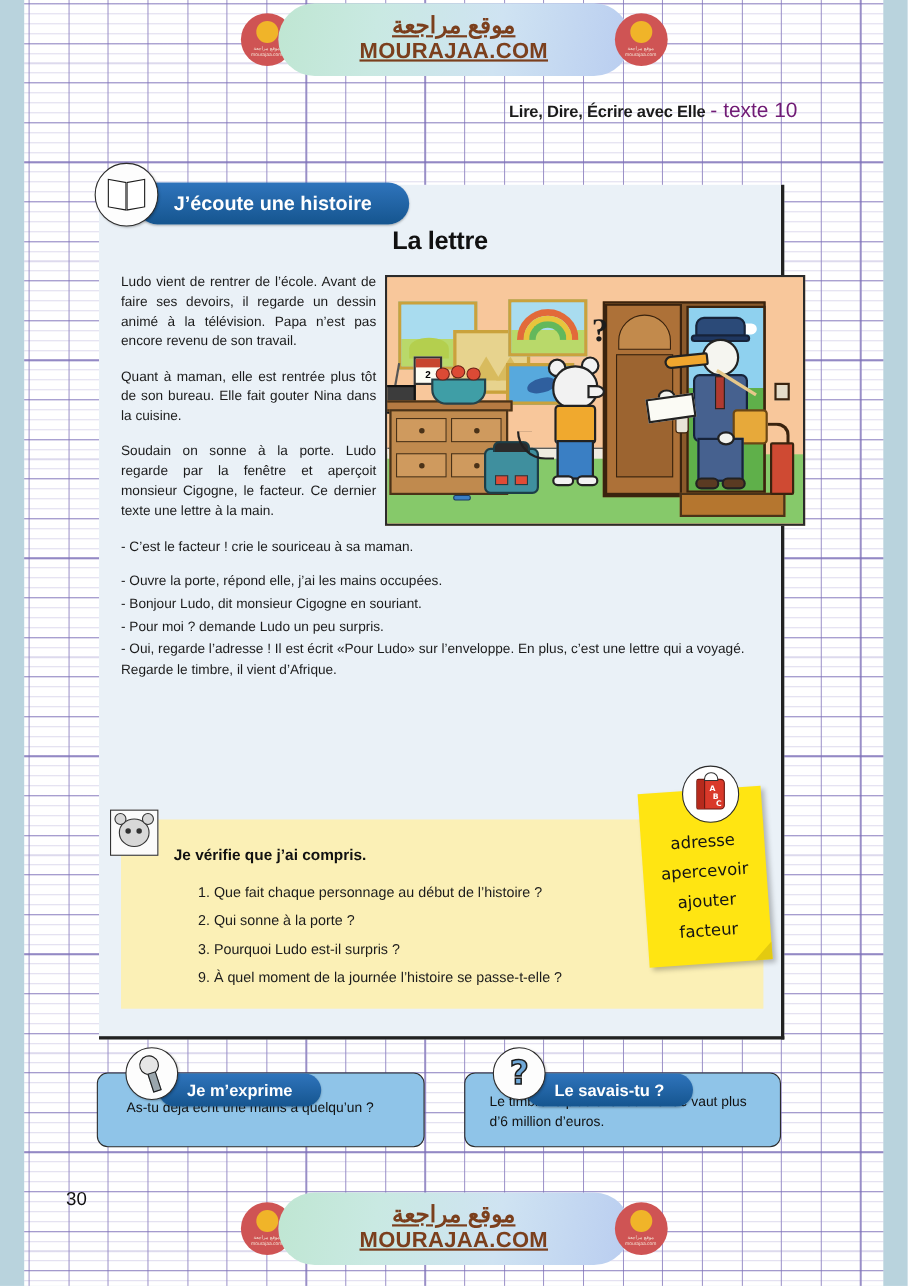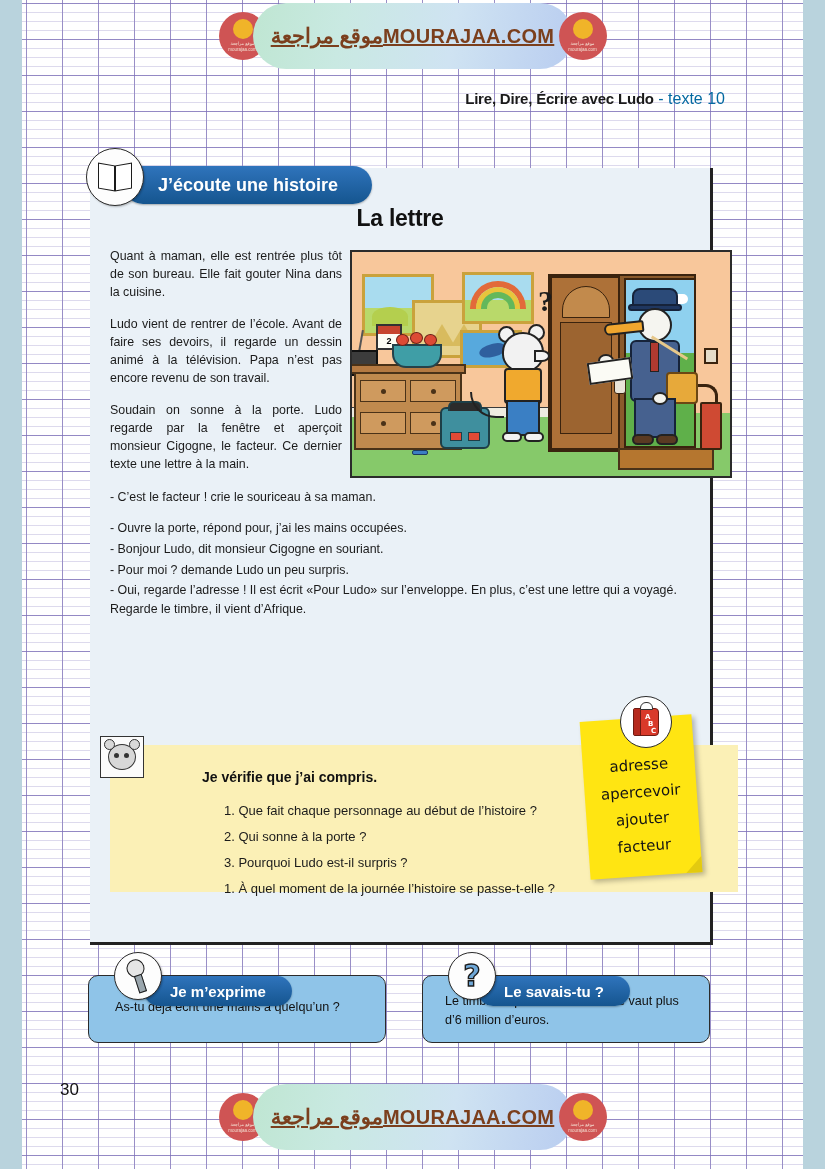--- a/index.html
+++ b/index.html
@@ -20,37 +20,37 @@
     background-position:0 3px,0 3px,4px 0;
   }
 
   
   .wm{position:absolute;left:0;width:825px;height:72px;display:flex;align-items:center;justify-content:center;z-index:40;}
   .wm.top{top:0;}
   .wm.bottom{top:1081px;}
   .wm-pill{
     width:320px;height:66px;border-radius:33px;
     background:linear-gradient(100deg,#bfe6d2 0%,#c9e9e2 28%,#cfe3f2 62%,#b9cdf0 100%);
-    display:flex;flex-direction:row;align-items:center;justify-content:center;
+    display:flex;flex-direction:column;align-items:center;justify-content:center;
     box-sizing:border-box;
   }
   .wm-ar{font-size:21px;color:#7b3f1d;font-weight:bold;text-decoration:underline;line-height:1.05;direction:rtl;}
   .wm-lat{font-size:20px;color:#7b3f1d;font-weight:bold;text-decoration:underline;letter-spacing:.3px;line-height:1.15;}
   .wm-logo{
     width:48px;height:48px;border-radius:50%;background:#cf5454;
     display:flex;flex-direction:column;align-items:center;justify-content:center;
     margin:0 -14px;color:#f6e3c9;
   }
   .wm-logo .circ{width:20px;height:20px;border-radius:50%;background:#f0b429;display:block;}
   .wm-logo .txt{font-size:4.5px;line-height:1.25;text-align:center;margin-top:2px;color:#f3ded0;}
 
   
   .doc-header{position:absolute;left:0;top:90px;width:781px;text-align:right;padding-right:56px;box-sizing:border-box;z-index:10;}
   .doc-header .b{font-weight:bold;font-size:15px;color:#1a1a1a;letter-spacing:-.2px;}
-  .doc-header .n{font-size:16px;color:#0369a1;}
+  .doc-header .n{font-size:19px;color:#701a75;}
 
   
   .card{
     position:absolute;left:90px;top:168px;width:620px;height:774px;
     background:#eaf1f7;border-right:3px solid #222;border-bottom:3px solid #222;
     z-index:12;
   }
 
   
   .banner{
@@ -146,21 +146,21 @@
   .p-bag{position:absolute;left:40px;top:84px;width:32px;height:32px;background:#e7a93a;border:2px solid #6b4714;border-radius:4px;box-sizing:border-box;}
   .p-strap{position:absolute;left:14px;top:56px;width:42px;height:32px;border-top:3px solid #e7c88a;transform:rotate(32deg);}
   .p-hand{position:absolute;width:16px;height:13px;background:#f3f3ee;border:2px solid #222;border-radius:50%;box-sizing:border-box;}
   .letter{position:absolute;left:-38px;top:72px;width:44px;height:22px;background:#fbfbf5;border:2px solid #222;transform:rotate(-8deg);box-sizing:border-box;}
   .umbrella{position:absolute;left:348px;top:150px;width:22px;height:48px;background:#cf4a33;border:2px solid #3a230e;border-radius:2px;box-sizing:border-box;}
   .umb-hook{position:absolute;left:346px;top:132px;width:20px;height:20px;border:3px solid #3a230e;border-bottom:none;border-left:none;border-radius:0 12px 0 0;box-sizing:border-box;}
   .switch{position:absolute;left:352px;top:96px;width:14px;height:16px;background:#e4dcc9;border:2px solid #3a230e;box-sizing:border-box;}
 
   
   .comp{
-    position:absolute;left:110px;top:745px;width:584px;height:147px;background:#fbf0b6;z-index:18;padding-left:44px;
+    position:absolute;left:110px;top:745px;width:584px;height:172px;background:#fbf0b6;z-index:18;
   }
   .comp h3{margin:0;padding:24px 0 0 48px;font-size:14px;font-weight:bold;color:#111;}
   .comp ol{margin:18px 0 0 0;padding:0 0 0 70px;list-style:none;}
   .comp li{font-size:13px;color:#1b1b1b;margin-bottom:11px;}
   .mouse-badge{
     position:absolute;left:100px;top:736px;width:44px;height:42px;background:#fbfbfb;border:1.5px solid #333;z-index:22;
     display:flex;align-items:center;justify-content:center;box-sizing:border-box;
   }
   .mb-head{position:relative;width:26px;height:24px;background:#d8d8d8;border:1.6px solid #333;border-radius:50%;}
   .mb-ear{position:absolute;width:11px;height:11px;background:#d8d8d8;border:1.6px solid #333;border-radius:50%;box-sizing:border-box;}
@@ -225,41 +225,41 @@
     <div class="wm-lat">MOURAJAA.COM</div>
   </div>
   <div class="wm-logo">
     <span class="circ"></span>
     <span class="txt">موقع مراجعة
 mourajaa.com</span>
   </div>
 </div>
 
 <div class="doc-header">
-  <span class="b">Lire, Dire, Écrire avec Ludo</span>
+  <span class="b">Lire, Dire, Écrire avec Elle</span>
   <span class="n">- texte 10</span>
 </div>
 
 <div class="card"></div>
 
 <div class="banner" id="banner-ecoute">
   <div class="bubble-icon">
     <div class="ic-book">
       <span class="pg l"></span>
       <span class="pg r"></span>
     </div>
   </div>
   <div class="pill">J’écoute une histoire</div>
 </div>
 
 <div class="story-title">La lettre</div>
 
 <div class="story-col">
+  <p>Ludo vient de rentrer de l’école. Avant de faire ses devoirs, il regarde un dessin animé à la télévision. Papa n’est pas encore revenu de son travail.</p>
   <p>Quant à maman, elle est rentrée plus tôt de son bureau. Elle fait gouter Nina dans la cuisine.</p>
-  <p>Ludo vient de rentrer de l’école. Avant de faire ses devoirs, il regarde un dessin animé à la télévision. Papa n’est pas encore revenu de son travail.</p>
   <p>Soudain on sonne à la porte. Ludo regarde par la fenêtre et aperçoit monsieur Cigogne, le facteur. Ce dernier texte une lettre à la main.</p>
 </div>
 
 <div class="illus">
   <div class="ill-wall"></div>
   <div class="ill-floor"></div>
   <div class="ill-base"></div>
 
   <div class="frame f1">
     <span class="sky"></span>
@@ -353,33 +353,33 @@
     <span class="p-foot" style="left:6px;"></span>
     <span class="p-foot" style="left:30px;"></span>
     <span class="p-hand" style="left:-28px;top:66px;"></span>
     <span class="p-hand" style="left:26px;top:104px;"></span>
     <span class="letter"></span>
   </div>
 </div>
 
 <div class="story-wide">
   <p>- C’est le facteur ! crie le souriceau à sa maman.</p>
-  <p class="tight">- Ouvre la porte, répond pour, j’ai les mains occupées.</p>
+  <p class="tight">- Ouvre la porte, répond elle, j’ai les mains occupées.</p>
   <p class="tight">- Bonjour Ludo, dit monsieur Cigogne en souriant.</p>
   <p class="tight">- Pour moi ? demande Ludo un peu surpris.</p>
   <p>- Oui, regarde l’adresse ! Il est écrit «Pour Ludo» sur l’enveloppe. En plus, c’est une lettre qui a voyagé. Regarde le timbre, il vient d’Afrique.</p>
 </div>
 
 <div class="comp">
   <h3>Je vérifie que j’ai compris.</h3>
   <ol>
     <li>1. Que fait chaque personnage au début de l’histoire ?</li>
     <li>2. Qui sonne à la porte ?</li>
     <li>3. Pourquoi Ludo est-il surpris ?</li>
-    <li>1. À quel moment de la journée l’histoire se passe-t-elle ?</li>
+    <li>9. À quel moment de la journée l’histoire se passe-t-elle ?</li>
   </ol>
 </div>
 <div class="mouse-badge">
   <span class="mb-head">
     <span class="mb-ear" style="left:-5px;top:-6px;"></span>
     <span class="mb-ear" style="right:-5px;top:-6px;"></span>
     <span class="mb-eye" style="left:5px;"></span>
     <span class="mb-eye" style="right:6px;"></span>
   </span>
 </div>

